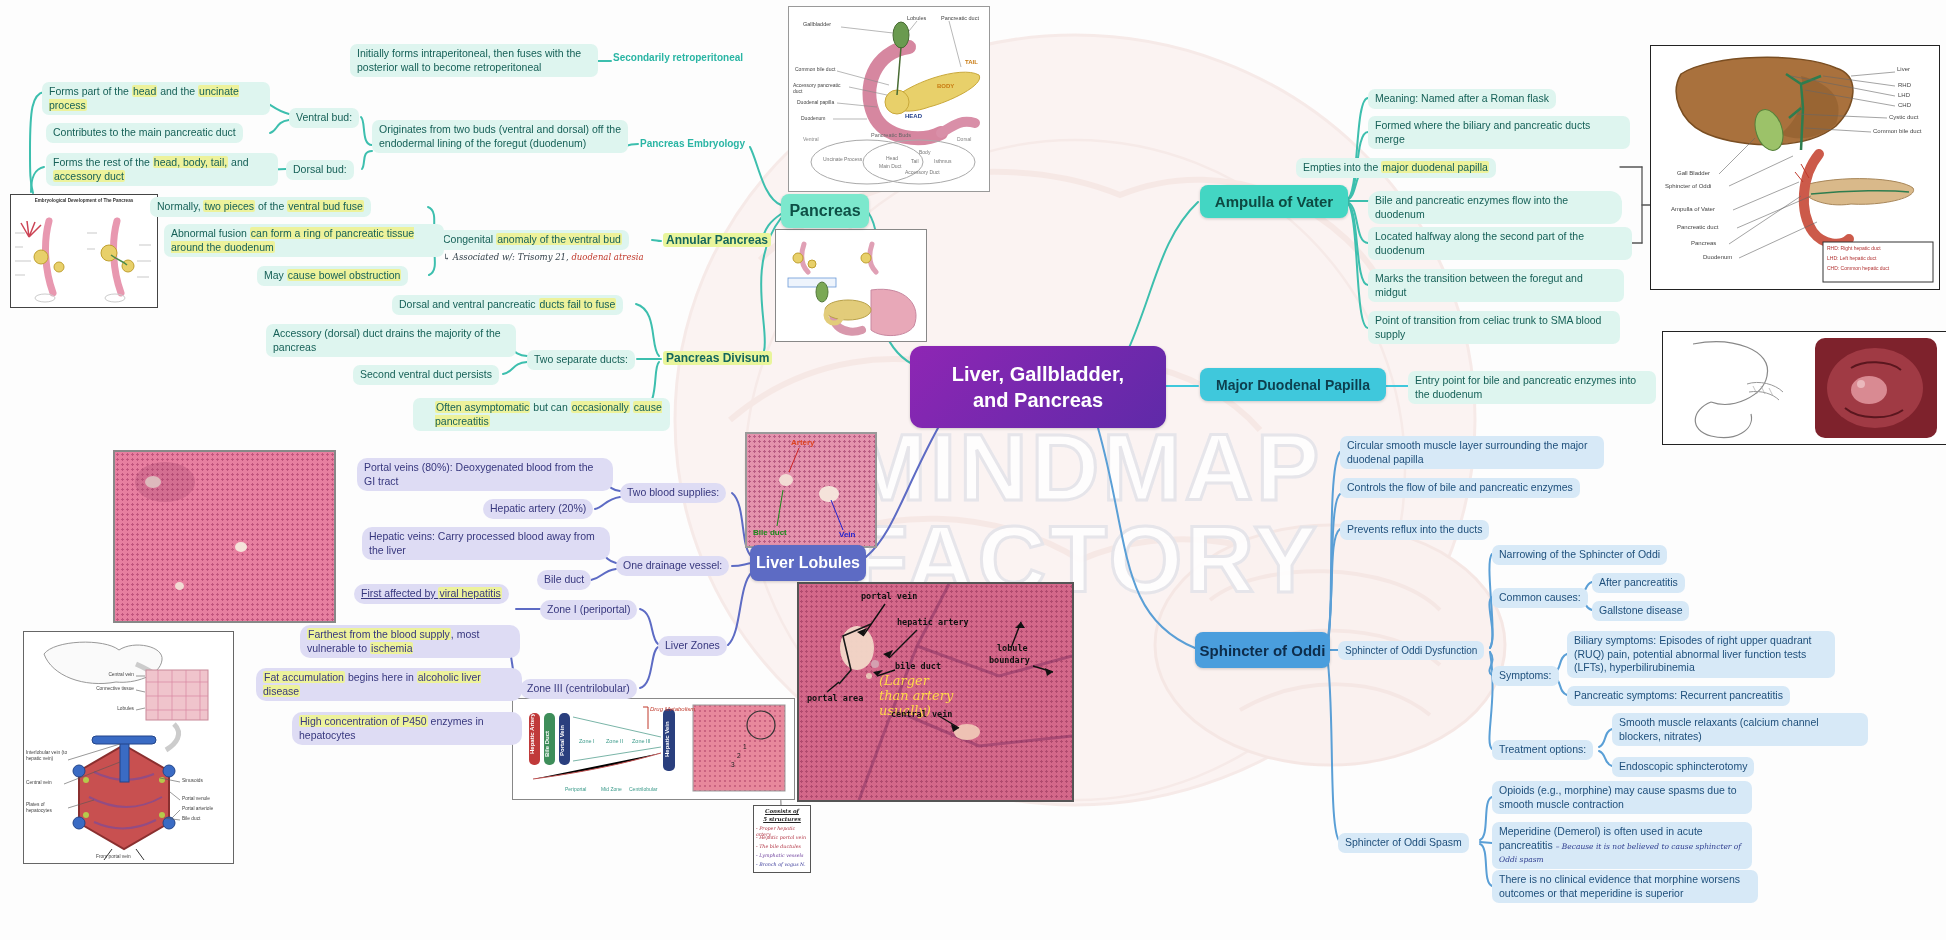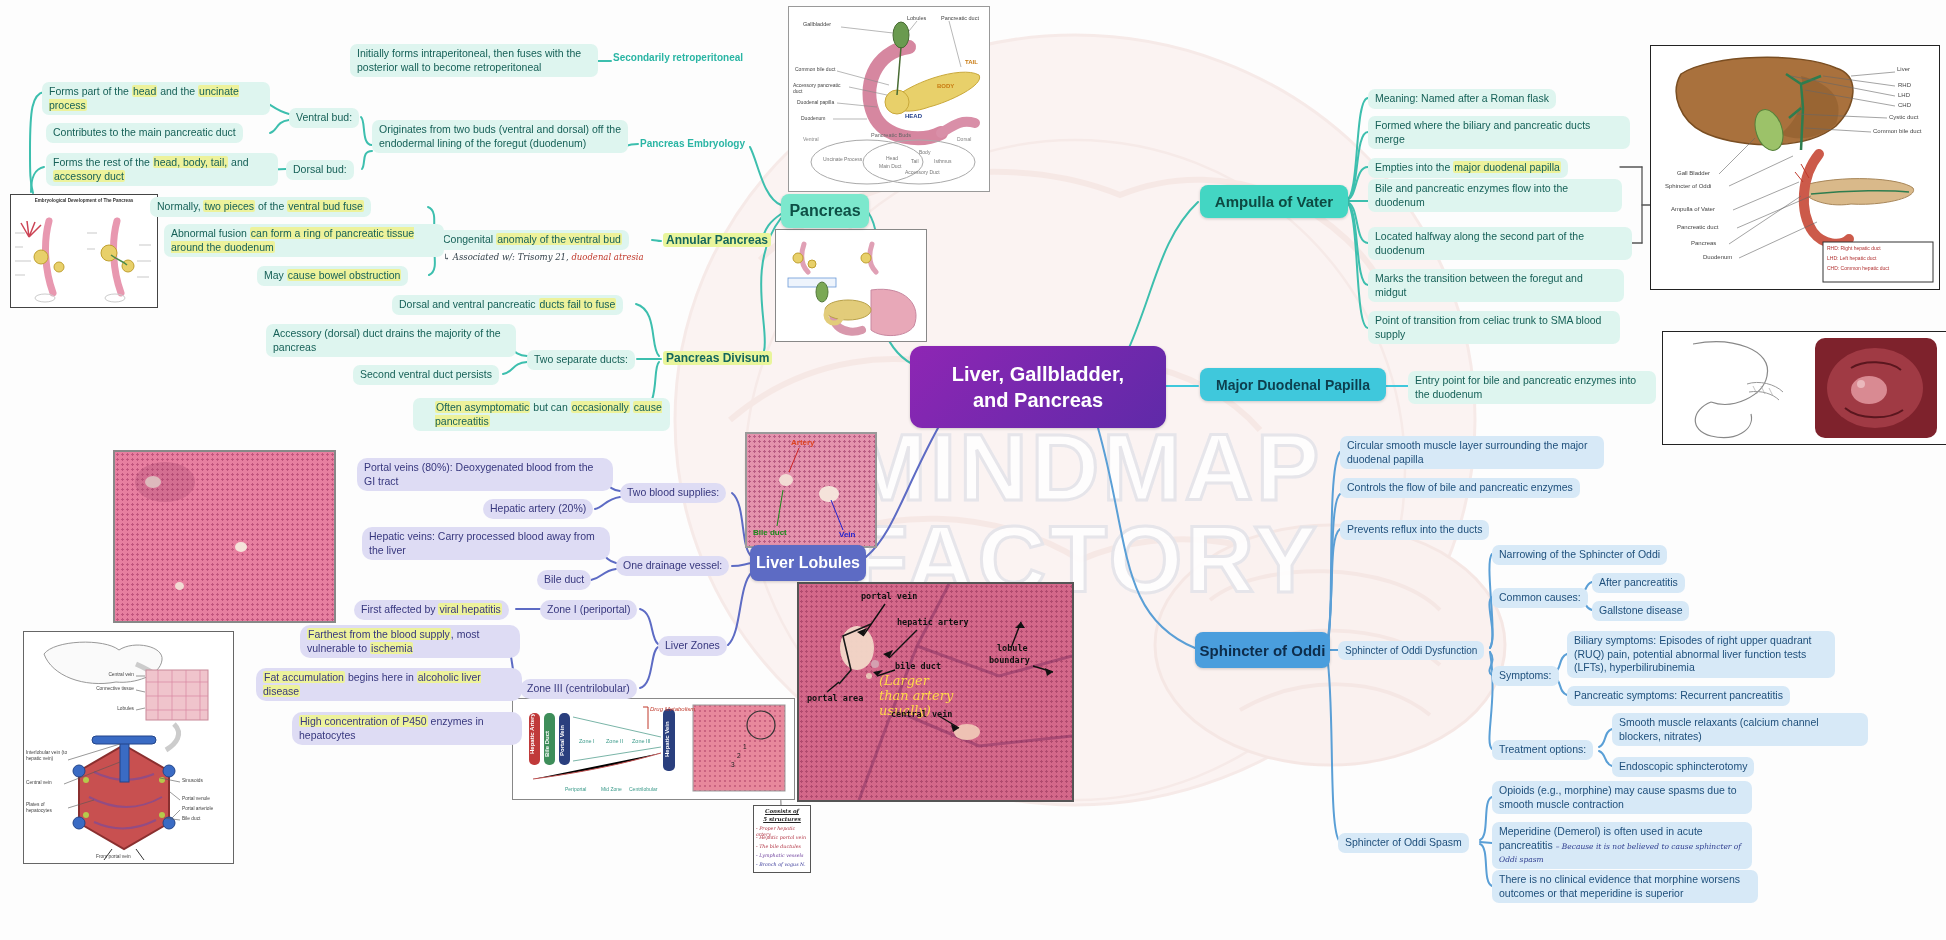--- a/index.html
+++ b/index.html
@@ -171,30 +171,30 @@
   <div class="box mint" style="left:413px;top:398px;width:228px;padding-left:22px;"><span class="hl">Often asymptomatic</span><span> but can </span><span class="hl">occasionally</span><span> </span><span class="hl">cause pancreatitis</span></div>
 
   <div class="box lav nw" style="left:620px;top:483px;">Two blood supplies:</div>
   <div class="box lav" style="left:357px;top:458px;width:242px;">Portal veins (80%): Deoxygenated blood from the GI tract</div>
   <div class="box lav nw" style="left:483px;top:499px;">Hepatic artery (20%)</div>
   <div class="box lav nw" style="left:616px;top:556px;">One drainage vessel:</div>
   <div class="box lav" style="left:362px;top:527px;width:234px;">Hepatic veins: Carry processed blood away from the liver</div>
   <div class="box lav nw" style="left:537px;top:570px;">Bile duct</div>
   <div class="box lav nw" style="left:658px;top:636px;">Liver Zones</div>
   <div class="box lav nw" style="left:540px;top:600px;">Zone I (periportal)</div>
-  <div class="box lav nw" style="left:354px;top:600px;"><span>First affected by </span><span class="hl">viral hepatitis</span></div>
+  <div class="box lav nw" style="left:354px;top:584px;text-decoration:underline;"><span>First affected by </span><span class="hl">viral hepatitis</span></div>
   <div class="box lav nw" style="left:520px;top:679px;">Zone III (centrilobular)</div>
   <div class="box lav" style="left:300px;top:625px;width:206px;"><span class="hl">Farthest from the blood supply</span><span>, most vulnerable to </span><span class="hl">ischemia</span></div>
   <div class="box lav" style="left:256px;top:668px;width:252px;"><span class="hl">Fat accumulation</span><span> begins here in </span><span class="hl">alcoholic liver disease</span></div>
   <div class="box lav" style="left:292px;top:712px;width:216px;"><span class="hl">High concentration of P450</span><span> enzymes in hepatocytes</span></div>
 
   <div class="box mint nw" style="left:1368px;top:89px;">Meaning: Named after a Roman flask</div>
   <div class="box mint" style="left:1368px;top:116px;width:248px;">Formed where the biliary and pancreatic ducts merge</div>
-  <div class="box mint nw" style="left:1368px;top:158px;text-align:center;"><span>Empties into the </span><span class="hl">major duodenal papilla</span></div>
-  <div class="box mint" style="left:1368px;top:179px;width:240px;">Bile and pancreatic enzymes flow into the duodenum</div>
+  <div class="box mint nw" style="left:1296px;top:158px;text-align:center;"><span>Empties into the </span><span class="hl">major duodenal papilla</span></div>
+  <div class="box mint" style="left:1368px;top:191px;width:240px;border-radius:12px;">Bile and pancreatic enzymes flow into the duodenum</div>
   <div class="box mint" style="left:1368px;top:227px;width:250px;">Located halfway along the second part of the duodenum</div>
   <div class="box mint" style="left:1368px;top:269px;width:242px;">Marks the transition between the foregut and midgut</div>
   <div class="box mint" style="left:1368px;top:311px;width:238px;">Point of transition from celiac trunk to SMA blood supply</div>
 
   <div class="box mint" style="left:1408px;top:371px;width:234px;">Entry point for bile and pancreatic enzymes into the duodenum</div>
 
   <div class="box blu" style="left:1340px;top:436px;width:250px;">Circular smooth muscle layer surrounding the major duodenal papilla</div>
   <div class="box blu" style="left:1340px;top:478px;width:226px;">Controls the flow of bile and pancreatic enzymes</div>
   <div class="box blu nw" style="left:1340px;top:520px;text-align:right;">Prevents reflux into the ducts</div>
   <div class="box blu nw" style="left:1338px;top:641px;font-size:10px;">Sphincter of Oddi Dysfunction</div>

